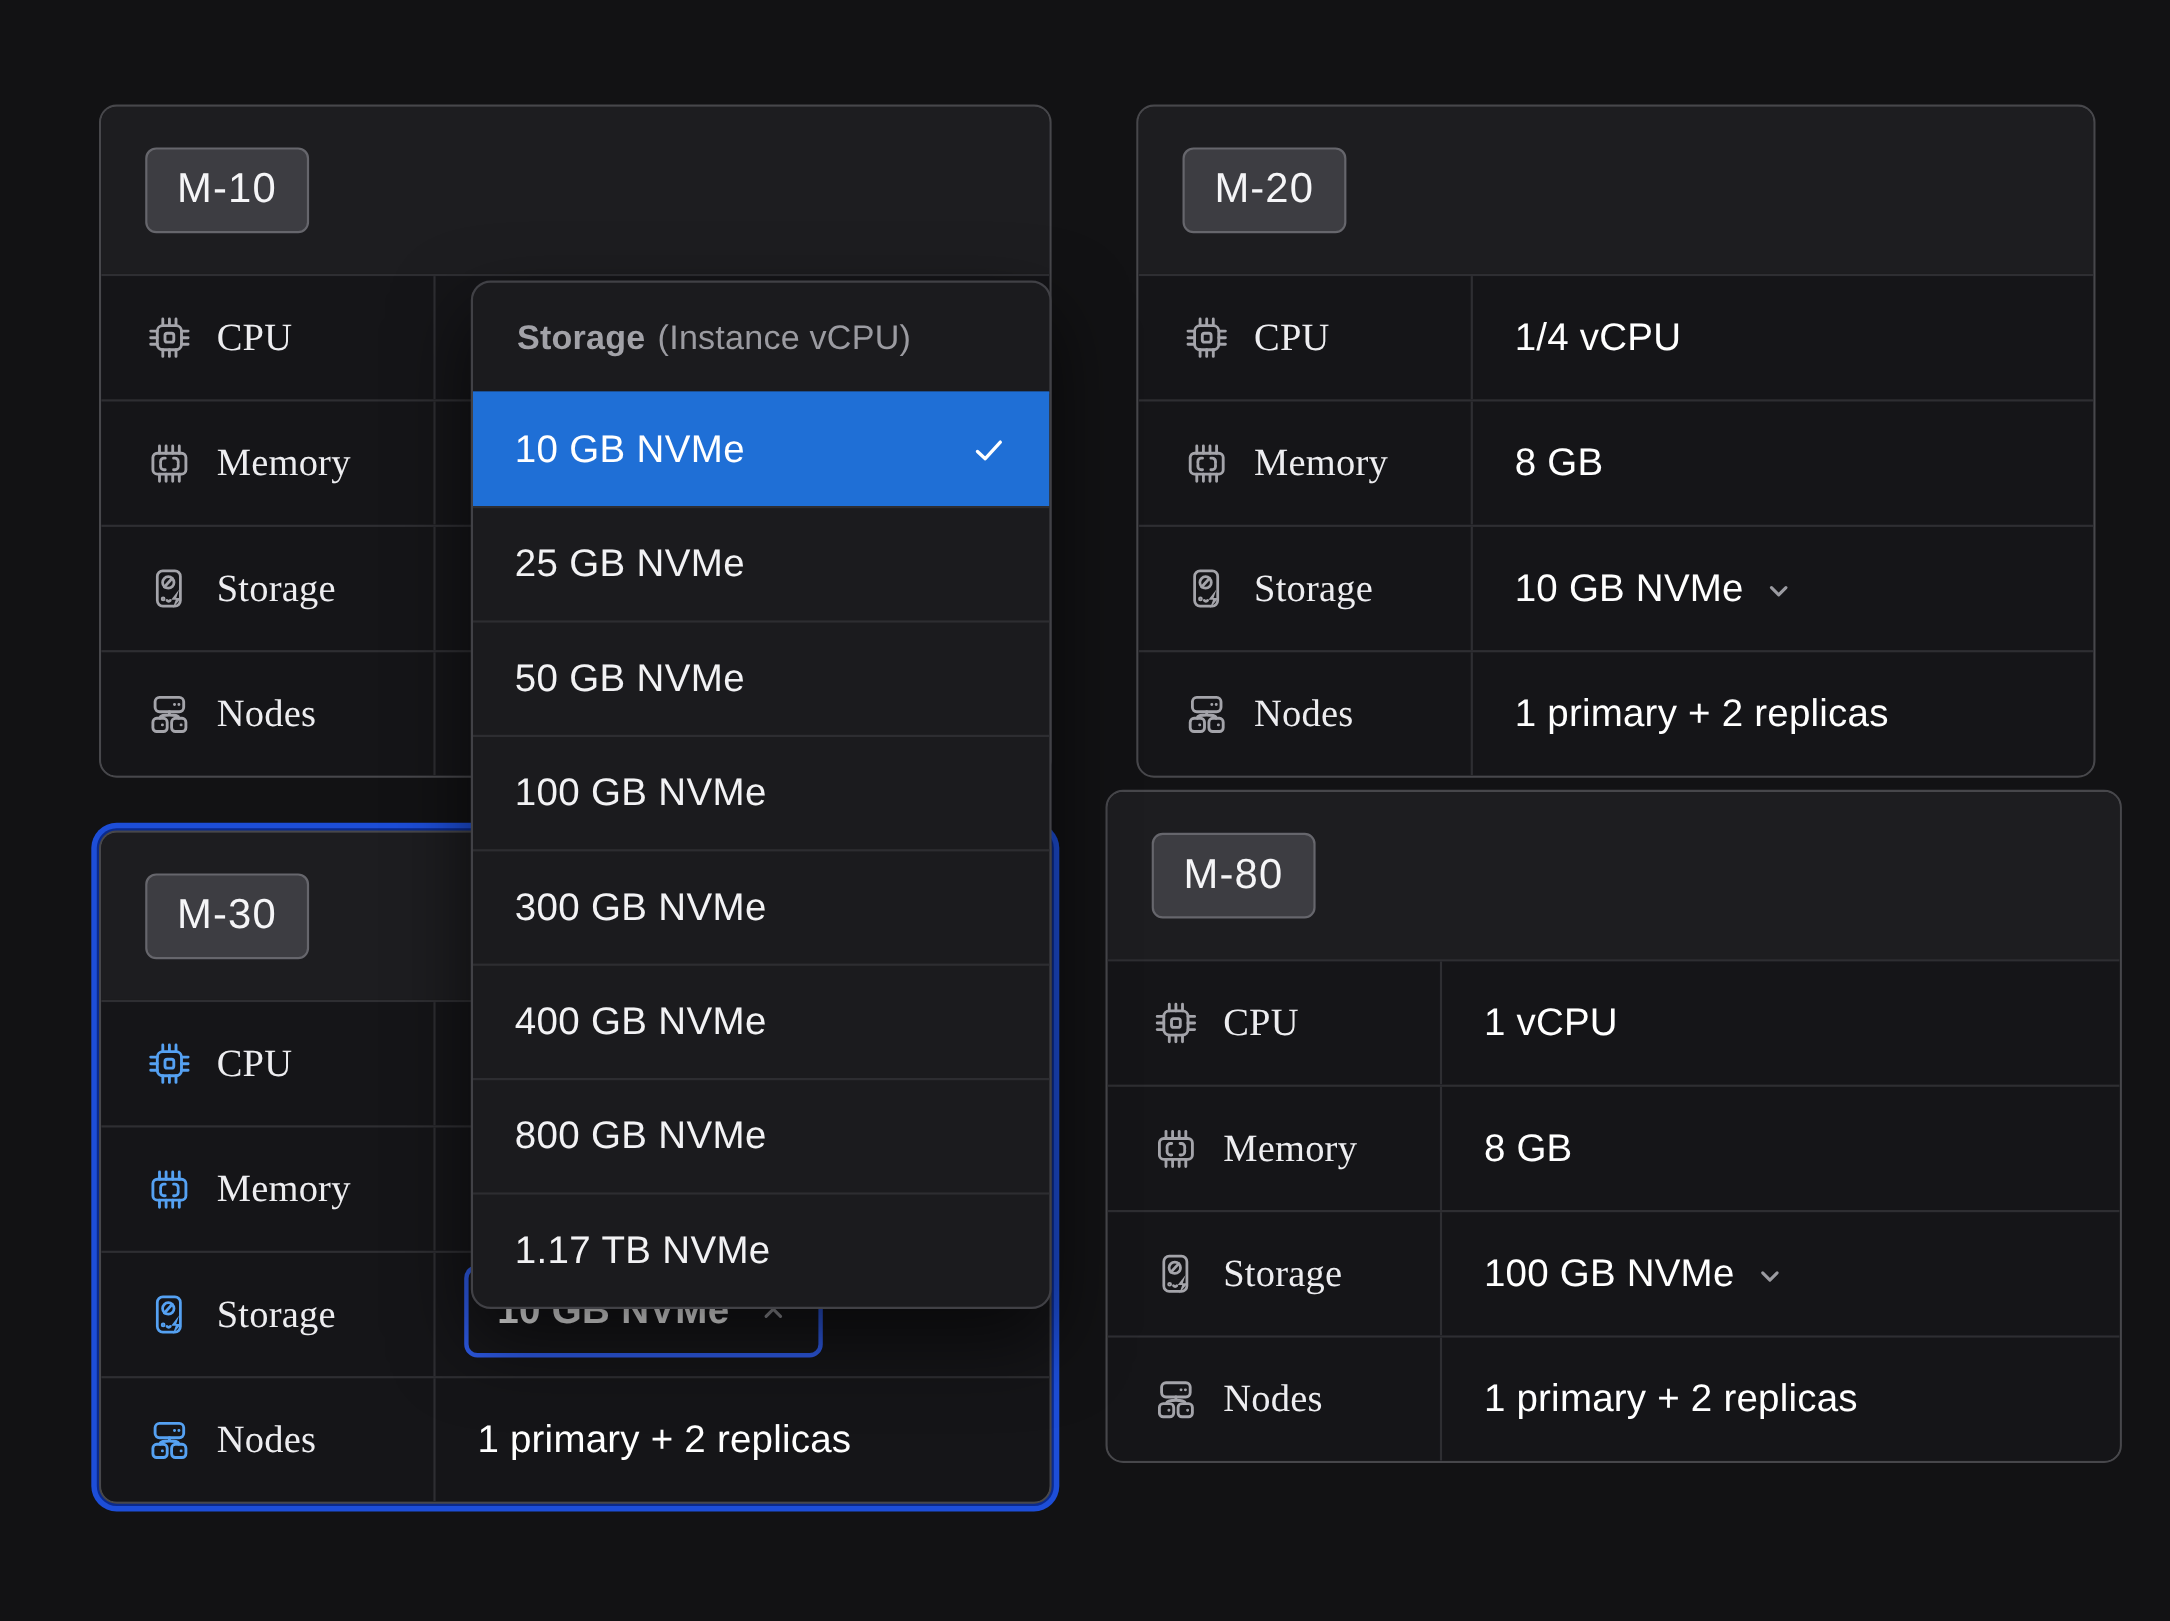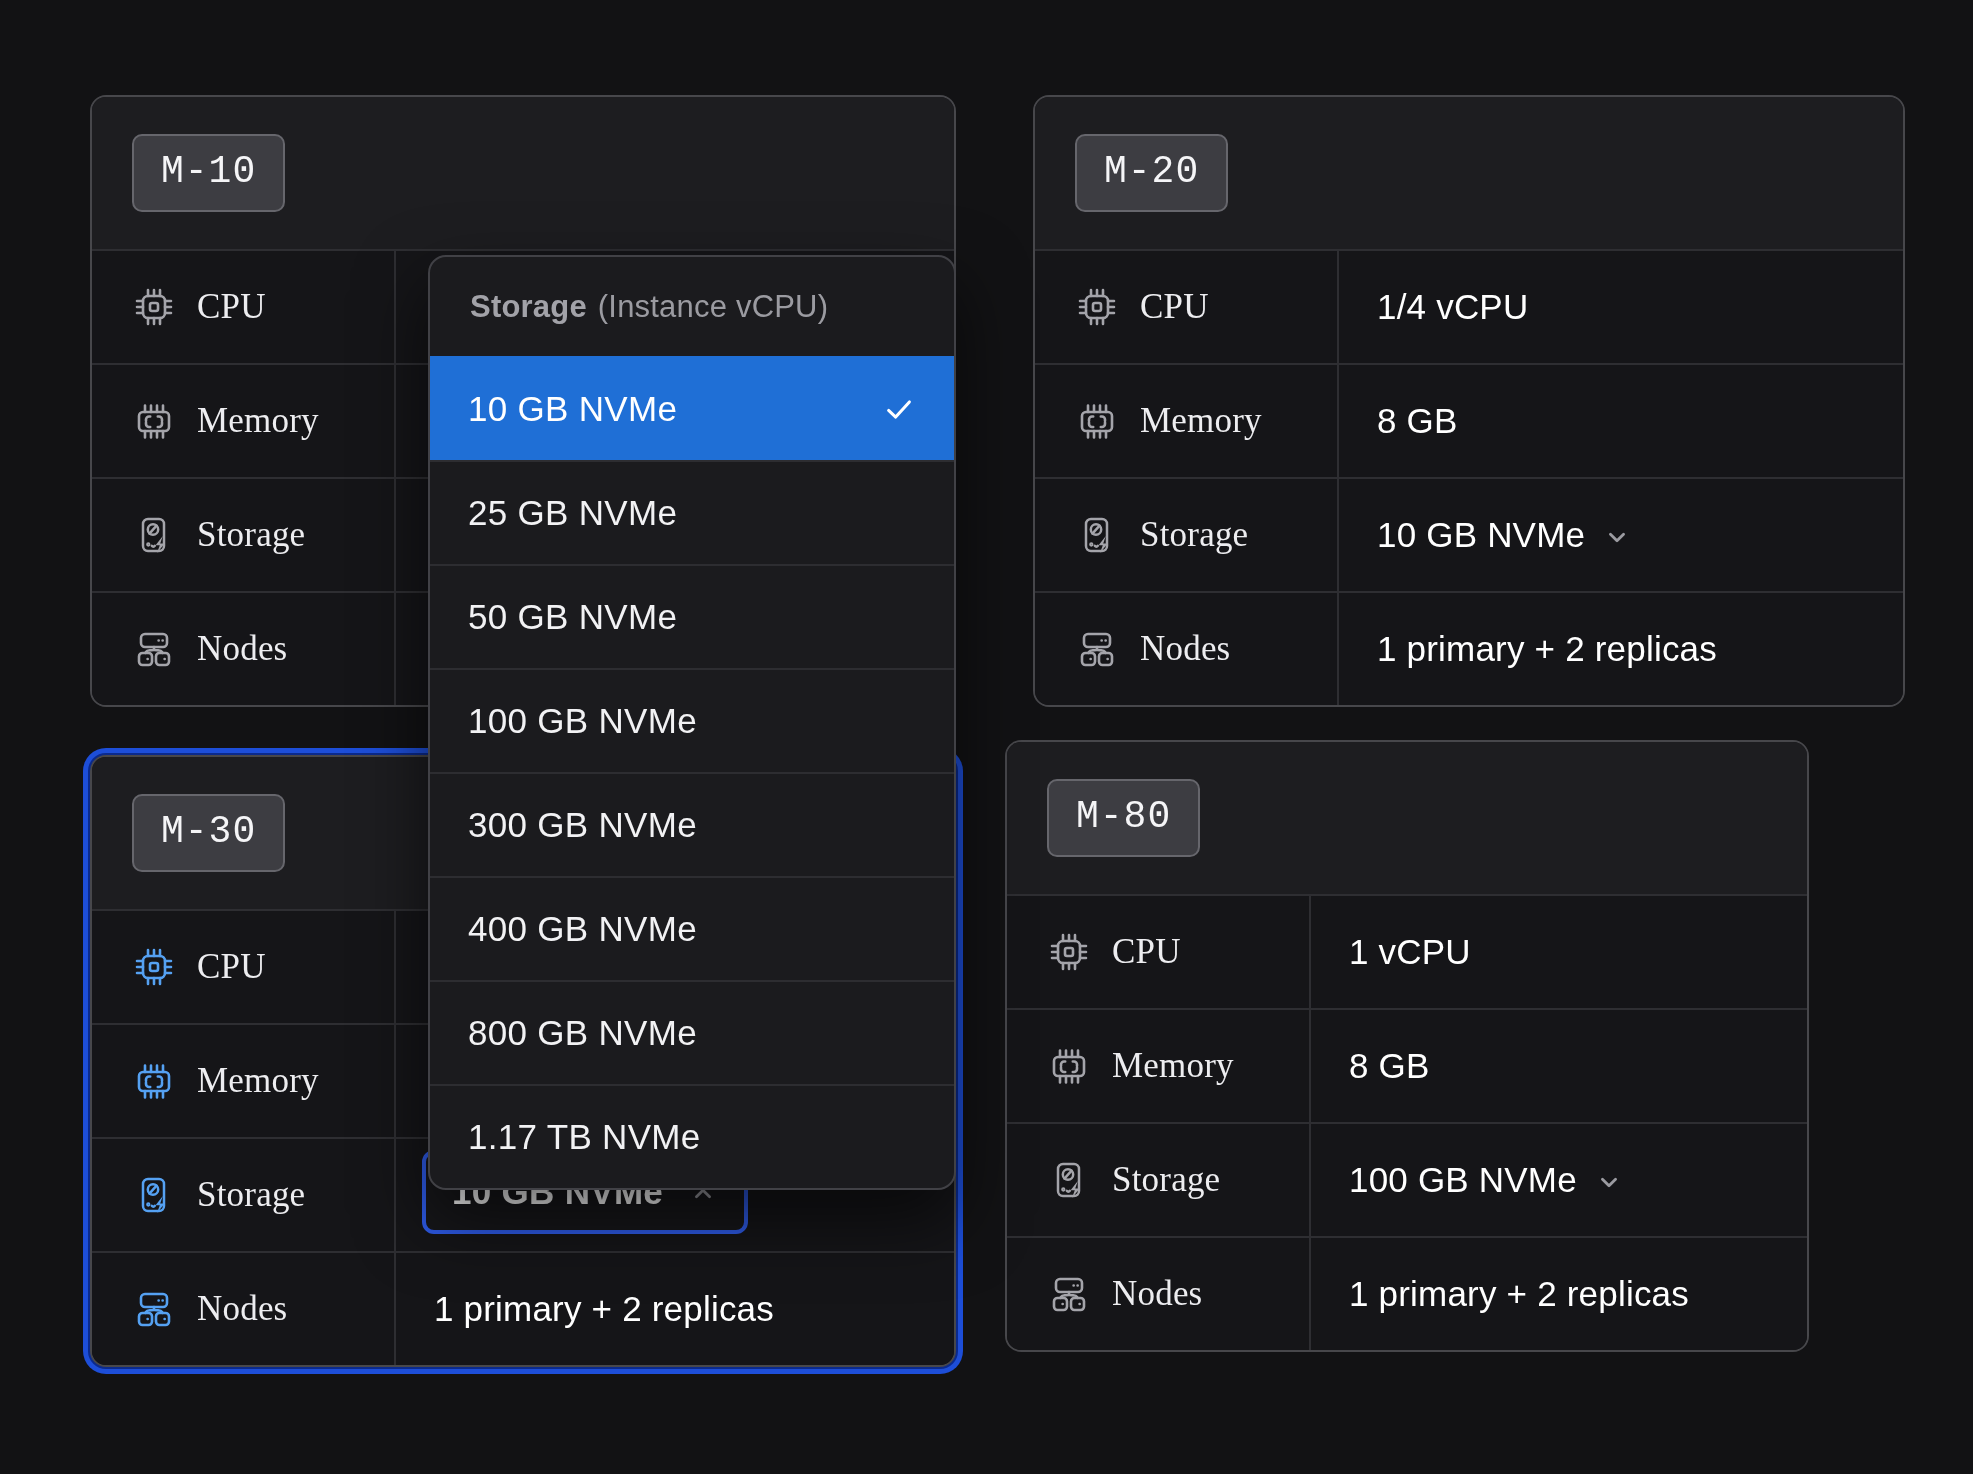--- a/index.html
+++ b/index.html
@@ -18,32 +18,32 @@
     background:#151518;
     border:2px solid #47474b;
     border-radius:16px;
     display:grid;
     grid-template-rows:152px 1fr 1fr 1fr 1fr;
     overflow:hidden;
   }
   .card-m10 { left:90px;  top:95px;  width:866px; height:612px; }
   .card-m20 { left:1005px; top:95px;  width:872px; height:612px;margin-left:28px; }
   .card-m40 { left:90px;  top:755px; width:866px; height:612px; }
-  .card-m80 { left:1005px; top:740px; width:804px; height:612px; }
+  .card-m80 { left:1005px; top:718px; width:924px; height:612px; }
   .card--selected {
     box-shadow:0 0 0 2px #0b2a8c, 0 0 0 7px #1d4ed8;
   }
 
   .card-header {
     background:#1d1d20;
     display:flex; align-items:center;
     padding:0 40px;
   }
   .badge {
-    font-family:Liberation Mono, monospace;
+    font-family:Liberation Sans, sans-serif;
     font-size:38px; line-height:1;
     color:#f5f5f7;
     background:#3d3d42;
     border:2px solid #66666c;
     border-radius:10px;
     padding:17px 27px 19px;
     letter-spacing:1px;
   }
 
   .row { display:flex; border-top:2px solid #2e2e32; background:#151518; }

